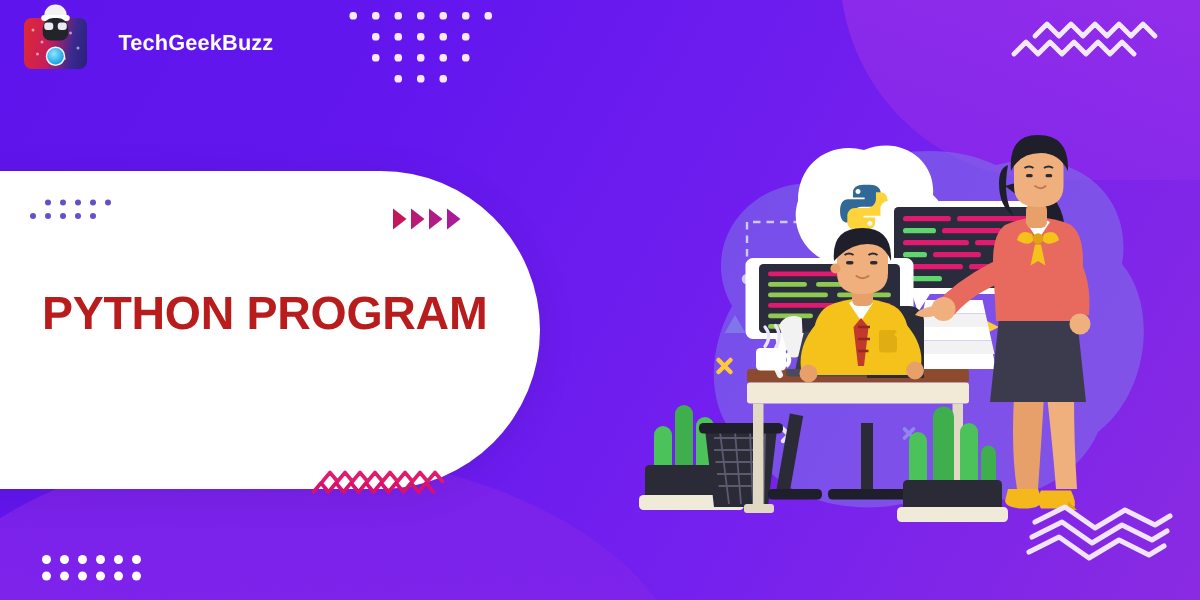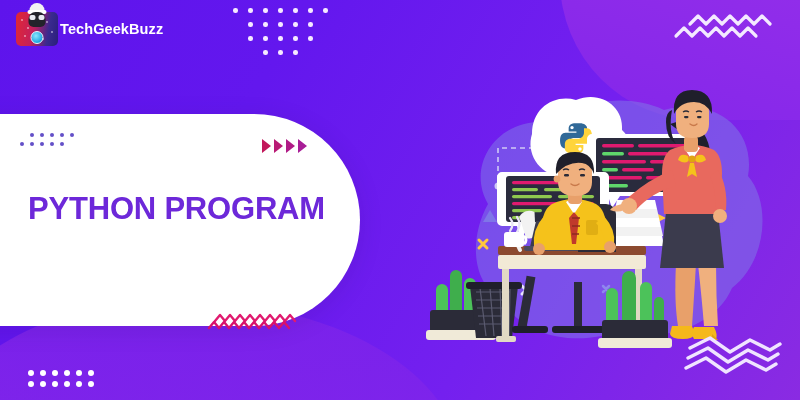--- a/index.html
+++ b/index.html
@@ -31,21 +31,21 @@
     position:absolute; left:-40px; top:114px;
     width:400px; height:212px;
     background:#ffffff;
     border-radius:0 190px 190px 0;
     box-shadow:0 4px 24px rgba(40,0,90,.12);
   }
 
   
   .logo-wrap {
     position:absolute; left:16px; top:12px;
-    display:flex; align-items:center; gap:2px; z-index:8;
+    display:flex; align-items:center; gap:21px; z-index:8;
   }
   .logo-mark {
     width:42px; height:34px; position:relative;
     border-radius:5px;
     background:linear-gradient(100deg,#e02836 0%,#c41f5a 42%,#3a2a8f 75%,#2a1f7a 100%);
     overflow:visible;
   }
   .logo-mark .speck {
     position:absolute; width:2px; height:2px; border-radius:50%;
     background:rgba(255,255,255,.55);
@@ -116,21 +116,21 @@
   #zig-bottom-right { right:14px; bottom:22px; }
   #zig-card { left:205px; bottom:68px; z-index:7; }
 
   
   .title-block {
     position:absolute; left:28px; top:192px; z-index:9;
     line-height:1.08;
   }
   .title-l1 {
     font-size:31px; font-weight:bold; letter-spacing:-0.2px;
-    color:#6d28d9;
+    color:#b91c1c;
   }
   .title-l2 {
     font-size:31px; font-weight:bold; letter-spacing:-0.2px;
     color:#1a1a9c; margin-top:4px;
   }
 
   
   #illo { position:absolute; right:-6px; top:86px; z-index:5; }
 </style>
 </head>

